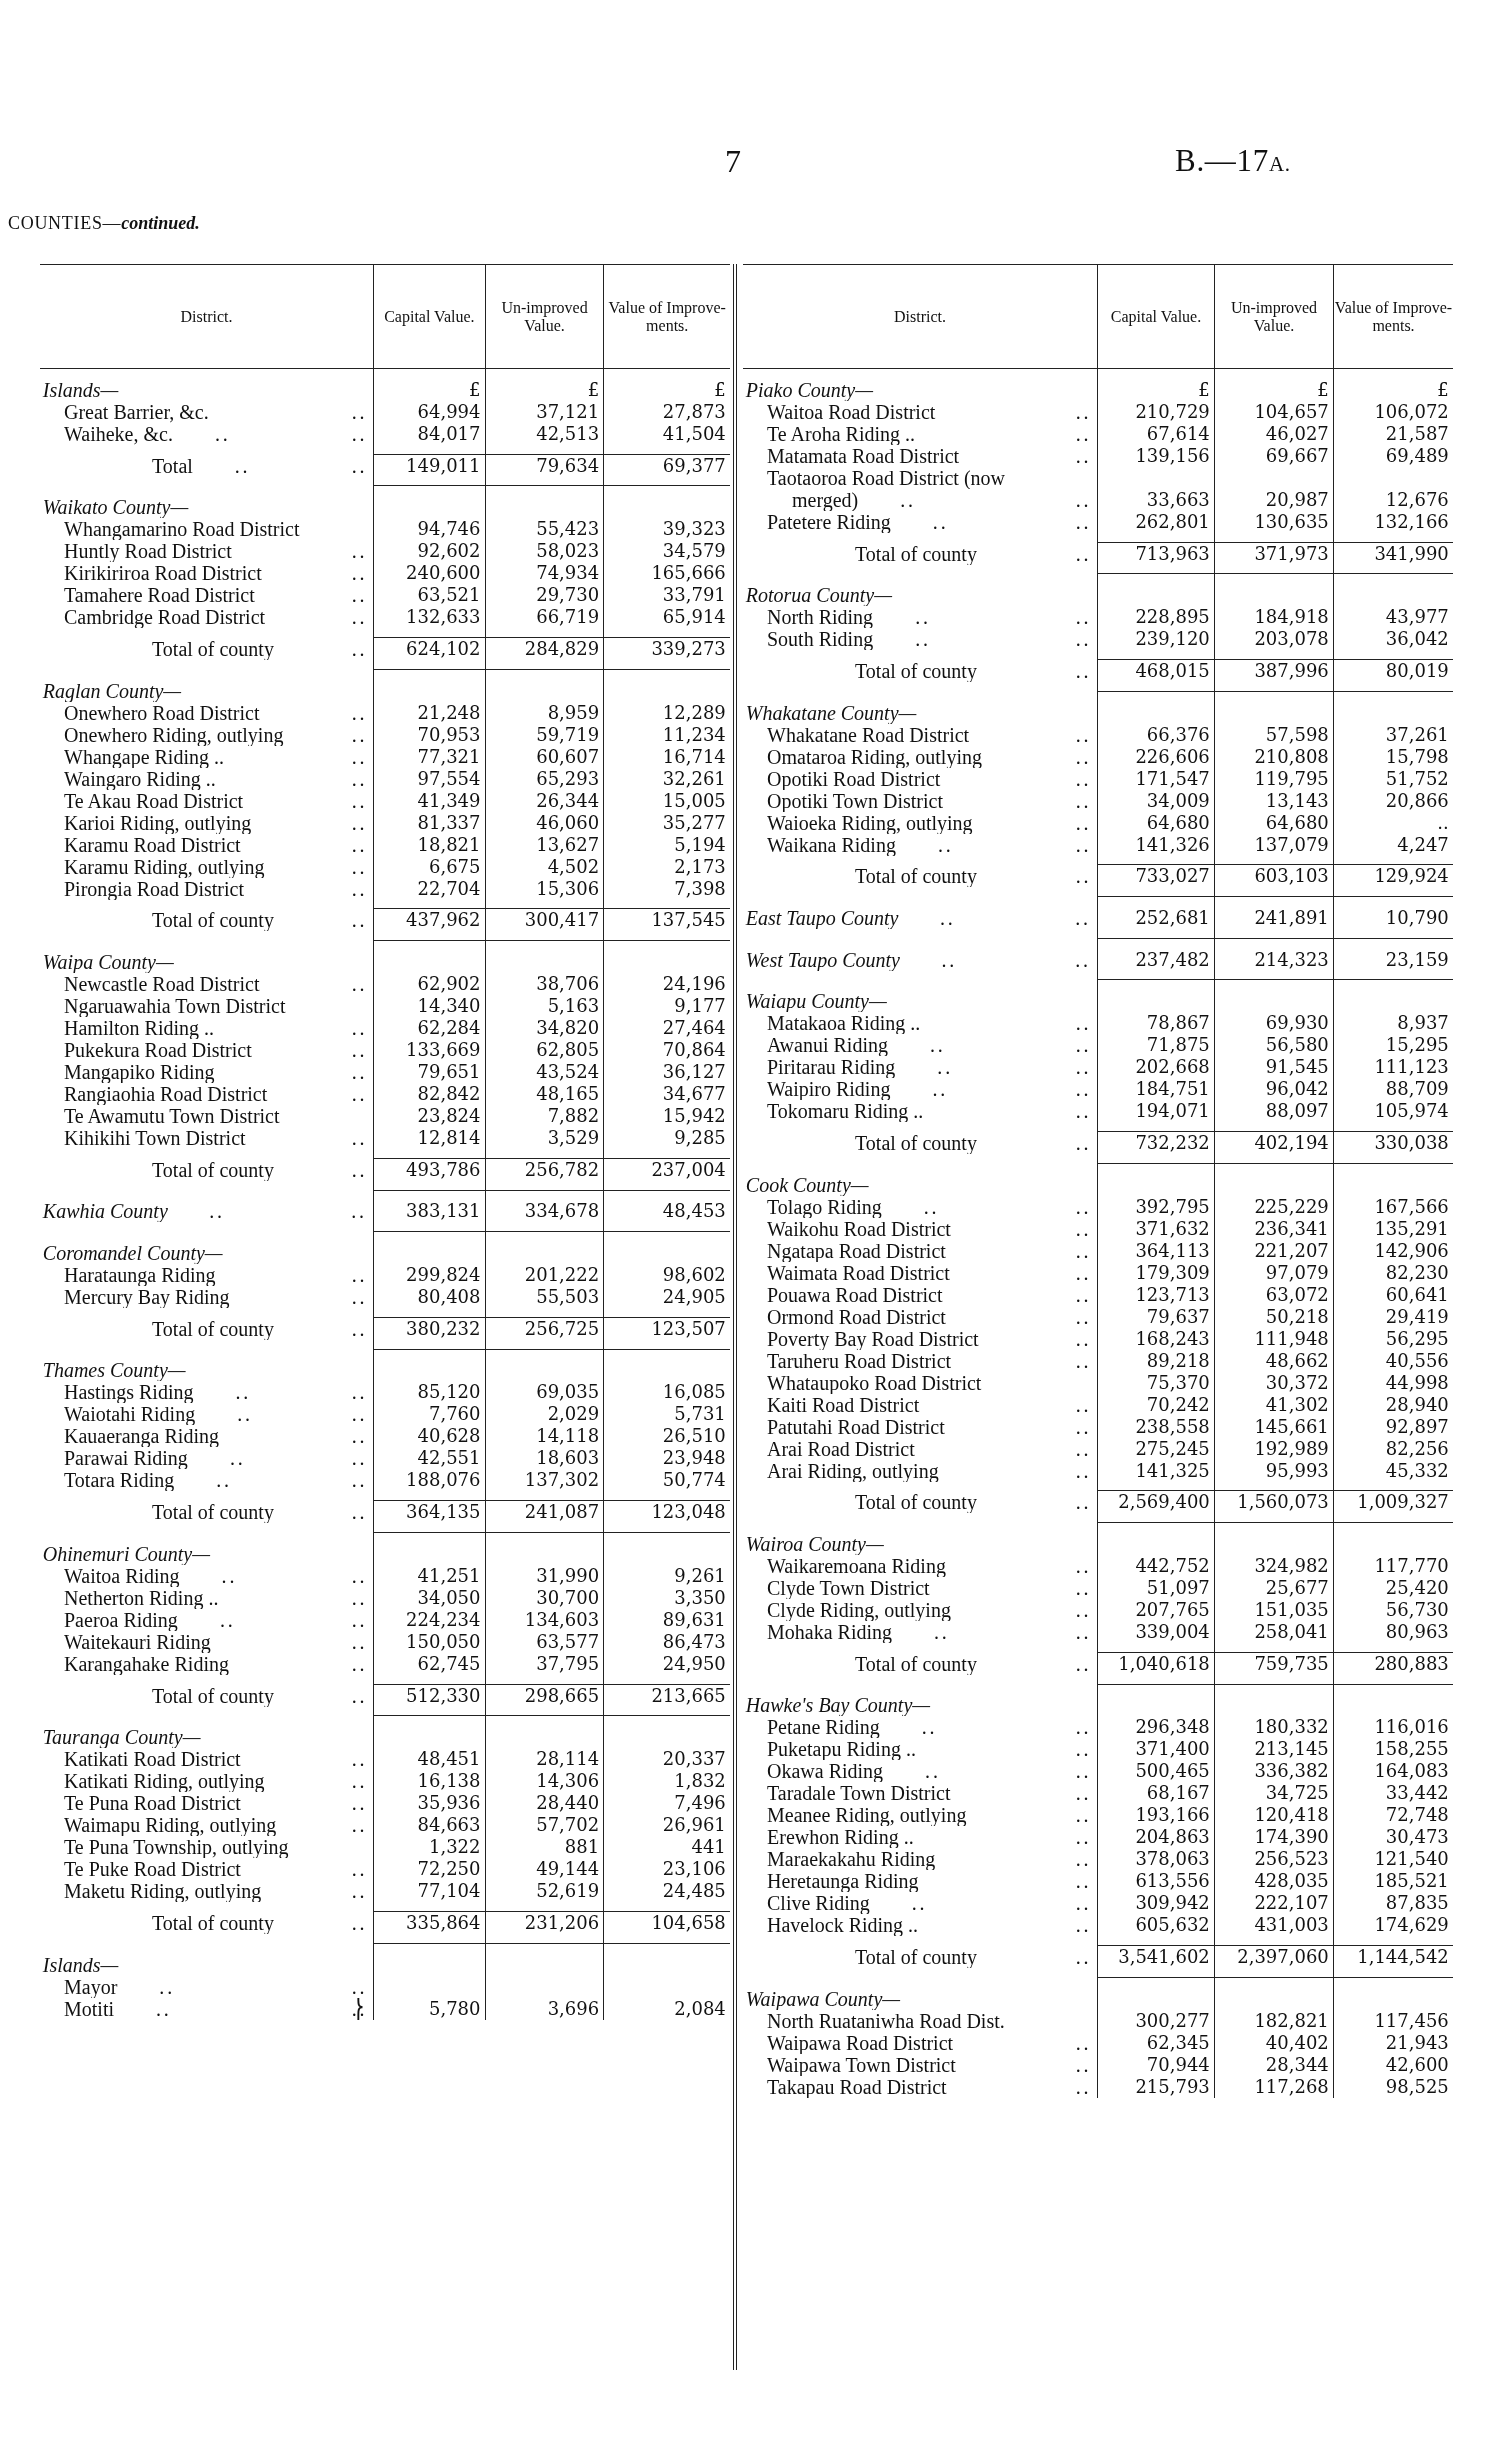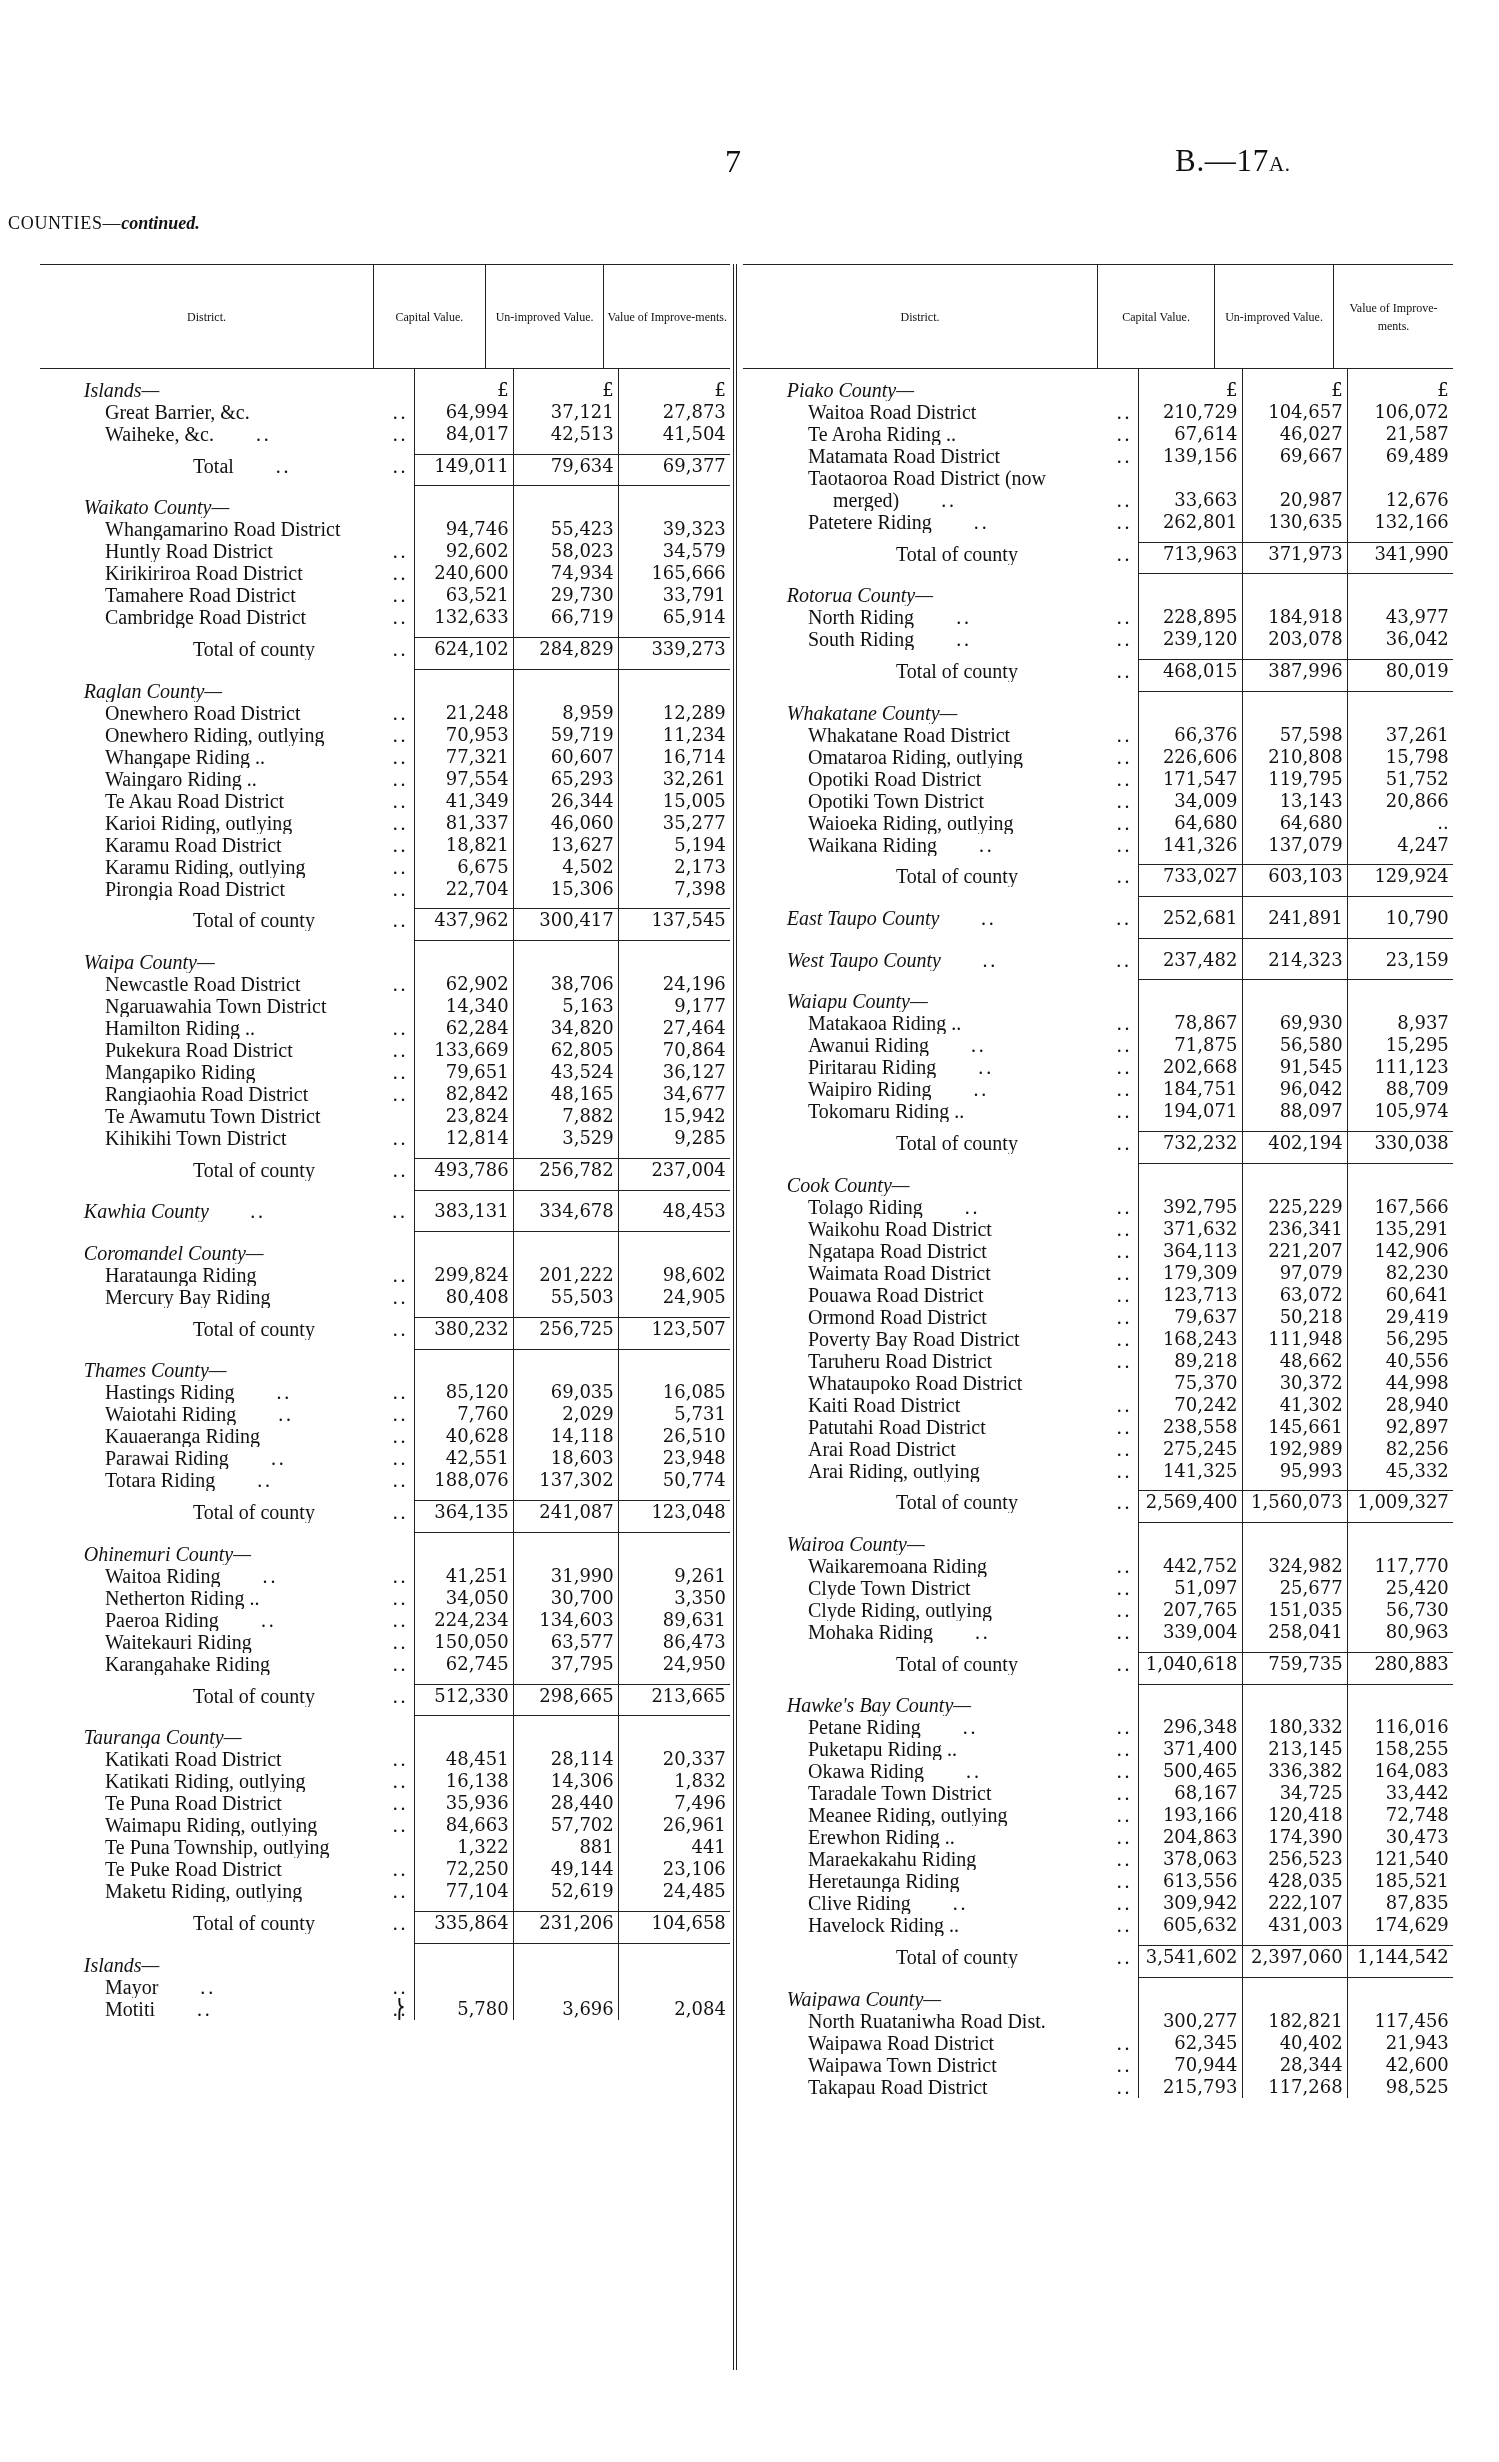--- a/index.html
+++ b/index.html
@@ -12,34 +12,34 @@
   .doc-code { position: absolute; top: 143px; left: 1175px; font-size: 31px; font-family: "Liberation Serif", serif; letter-spacing: 0.7px; }
   .doc-code .sc { font-size: 21px; }
   .caption { position: absolute; top: 213px; left: 0; width: 1499px; text-align: left; font-size: 18px; font-family: "Liberation Serif", serif; letter-spacing: 0.7px; margin-left: 8px; }
   .caption i { font-weight: bold; letter-spacing: 0; }
 
   .tbl { position: absolute; top: 264px; font-family: "Liberation Serif", serif; font-size: 20px; line-height: 22px; }
   .tbl.left { left: 40px; width: 690px; }
   .tbl.right { left: 743px; width: 710px; }
   .dbl-rule { position: absolute; top: 264px; left: 733px; width: 4.2px; height: 2106px; border-left: 1px solid #222; border-right: 1px solid #222; box-sizing: border-box; }
 
-  .head { display: flex; border-top: 1.4px solid #222; border-bottom: 1.4px solid #222; height: 103px; font-size: 12px; line-height: 18px; }
+  .head { display: flex; border-top: 1.4px solid #222; border-bottom: 1.4px solid #222; height: 103px; font-size: 16px; line-height: 18px; }
   .head > div { display: flex; align-items: center; justify-content: center; text-align: center; }
   .col-d { flex: 0 0 auto; }
   .tbl.left .col-d { width: 333px; }
   .tbl.left .col-c { width: 112px; }
   .tbl.left .col-u { width: 119px; }
   .tbl.left .col-i { width: 127px; }
   .tbl.right .col-d { width: 354px; }
   .tbl.right .col-c { width: 117px; }
   .tbl.right .col-u { width: 119px; }
   .tbl.right .col-i { width: 120px; }
   .head .col-c, .head .col-u, .head .col-i { border-left: 1px solid #222; }
 
-  .body { position: relative; margin-left: 41px; }
+  .body { position: relative; }
   .row { display: flex; min-height: 22px; }
   .row > div { box-sizing: border-box; }
   .row .col-c, .row .col-u, .row .col-i { border-left: 1px solid #222; text-align: right; padding-right: 4.2px; font-family: "DejaVu Serif", serif; font-size: 18px; white-space: nowrap; }
   .row .col-d { padding-left: 24px; white-space: nowrap; overflow: hidden; position: relative; }
   .row.county .col-d { padding-left: 2.8px; font-style: italic; }
   .row.total .col-d { padding-left: 112px; }
   .dots { position: absolute; right: 5.6px; letter-spacing: 2.8px; }
   .inner-dots { margin-left: 42px; letter-spacing: 2.8px; }
   .rule .col-c, .rule .col-u, .rule .col-i { border-bottom: 1.4px solid #222; }
   .rule { min-height: 9.8px !important; }

